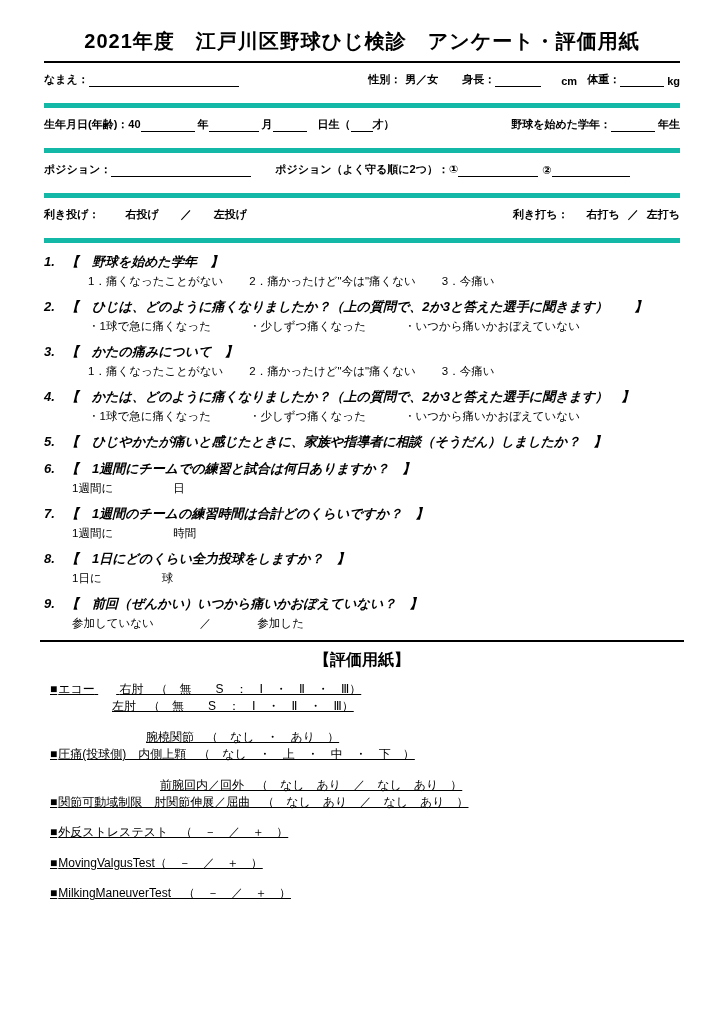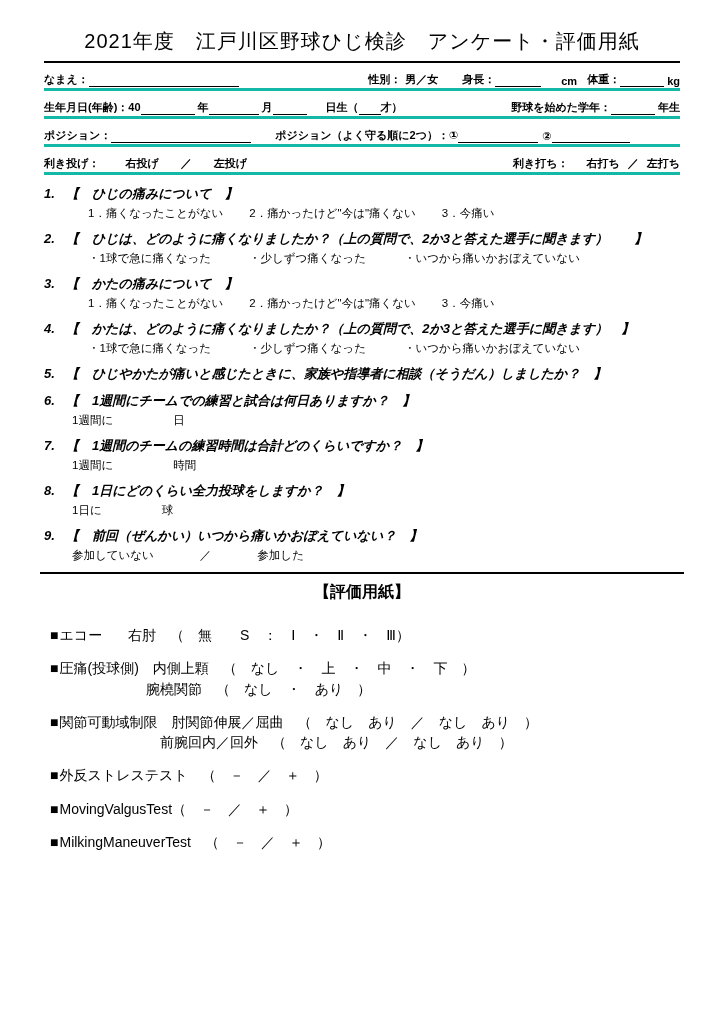--- a/index.html
+++ b/index.html
@@ -20,41 +20,41 @@
     height: 1024px;
     padding: 0;
     box-sizing: border-box;
     position: relative;
   }
 
   
   .title {
     text-align: center;
     font-size: 20px;
-    font-weight: normal;
+    font-weight: bold;
     letter-spacing: 1px;
     padding-top: 28px;
     padding-bottom: 6px;
   }
   .title-rule {
     border-bottom: 2px solid #000;
     margin: 0 44px 0 44px;
   }
 
   
   .head {
     margin: 0 44px;
     font-size: 11px;
   }
   .head-row {
     display: flex;
     align-items: flex-end;
-    border-bottom: 3px solid #14b8a6;
+    border-bottom: 5px solid #14b8a6;
     height: 24px;
-    padding-bottom: 1px;
+    padding-bottom: 16px;
   }
   .fld {
     font-weight: bold;
     white-space: nowrap;
   }
   .u {
     border-bottom: 1px solid #000;
     display: inline-block;
     height: 14px;
   }
@@ -100,22 +100,23 @@
   }
 
   
   .eval-title {
     text-align: center;
     font-size: 16px;
     font-weight: bold;
     padding: 8px 0 10px 0;
   }
   .eval {
-    margin: 12px 50px;
-    font-size: 14px;
+    margin: 0 50px;
+    font-size: 12px;
+    text-decoration: underline;
   }
   .eval-block { margin-bottom: 13px; }
   .eval-line {
     white-space: nowrap;
     line-height: 1.45;
   }
   .sq::before {
     content: "■";
     margin-right: 1px;
   }
@@ -149,21 +150,21 @@
       <span class="fld" style="margin-left:3px">kg</span>
     </div>
 
     <div class="head-row">
       <span class="fld">生年月日(年齢)：40</span>
       <span class="u" style="width:54px"></span>
       <span class="fld" style="margin-left:3px">年</span>
       <span class="u" style="width:50px"></span>
       <span class="fld" style="margin-left:3px">月</span>
       <span class="u" style="width:34px"></span>
-      <span class="fld" style="margin-left:19px">日生（</span>
+      <span class="fld" style="margin-left:11px">日生（</span>
       <span class="u" style="width:22px"></span>
       <span class="fld">才）</span>
       <span class="sp"></span>
       <span class="fld">野球を始めた学年：</span>
       <span class="u" style="width:44px"></span>
       <span class="fld" style="margin-left:3px">年生</span>
     </div>
 
     <div class="head-row">
       <span class="fld">ポジション：</span>
@@ -187,21 +188,21 @@
       <span class="fld">右打ち</span>
       <span class="fld" style="margin:0 8px">／</span>
       <span class="fld">左打ち</span>
     </div>
   </div>
 
   <div class="questions">
 
     <div class="q">
       <div class="q-head">
-        <span class="q-num">1.</span><span>【　ひじの痛みについて　】</span>
+        <span class="q-num">1.</span><span>【　野球を始めた学年　】</span>
       </div>
       <div class="q-opts">
         <span>1．痛くなったことがない</span><span class="gap"></span><span>2．痛かったけど"今は"痛くない</span><span class="gap"></span><span>3．今痛い</span>
       </div>
     </div>
 
     <div class="q">
       <div class="q-head">
         <span class="q-num">2.</span><span>【　ひじは、どのように痛くなりましたか？（上の質問で、2か3と答えた選手に聞きます）　　】</span>
       </div>
@@ -276,38 +277,41 @@
   <div class="eval-title">【評価用紙】</div>
 
   <div class="eval">
 
     <div class="eval-block">
       <div class="eval-line">
         <span class="sq">エコー</span>
         <span style="display:inline-block;width:18px"></span>
         <span>右肘　（　無　　S　：　Ⅰ　・　Ⅱ　・　Ⅲ）</span>
       </div>
-    </div>
-
-    <div class="eval-block">
-      <div class="eval-line">
-        <span class="sq">圧痛(投球側)　内側上顆　（　なし　・　上　・　中　・　下　）</span>
-      </div>
+      <div class="eval-line indent-1">
+        <span>左肘　（　無　　S　：　Ⅰ　・　Ⅱ　・　Ⅲ）</span>
+      </div>
+    </div>
+
+    <div class="eval-block">
       <div class="eval-line indent-2">
         <span>腕橈関節　（　なし　・　あり　）</span>
       </div>
-    </div>
-
-    <div class="eval-block">
-      <div class="eval-line">
-        <span class="sq">関節可動域制限　肘関節伸展／屈曲　（　なし　あり　／　なし　あり　）</span>
-      </div>
+      <div class="eval-line">
+        <span class="sq">圧痛(投球側)　内側上顆　（　なし　・　上　・　中　・　下　）</span>
+      </div>
+    </div>
+
+    <div class="eval-block">
       <div class="eval-line indent-3">
         <span>前腕回内／回外　（　なし　あり　／　なし　あり　）</span>
       </div>
+      <div class="eval-line">
+        <span class="sq">関節可動域制限　肘関節伸展／屈曲　（　なし　あり　／　なし　あり　）</span>
+      </div>
     </div>
 
     <div class="eval-block">
       <div class="eval-line">
         <span class="sq">外反ストレステスト　（　－　／　＋　）</span>
       </div>
     </div>
 
     <div class="eval-block">
       <div class="eval-line">

